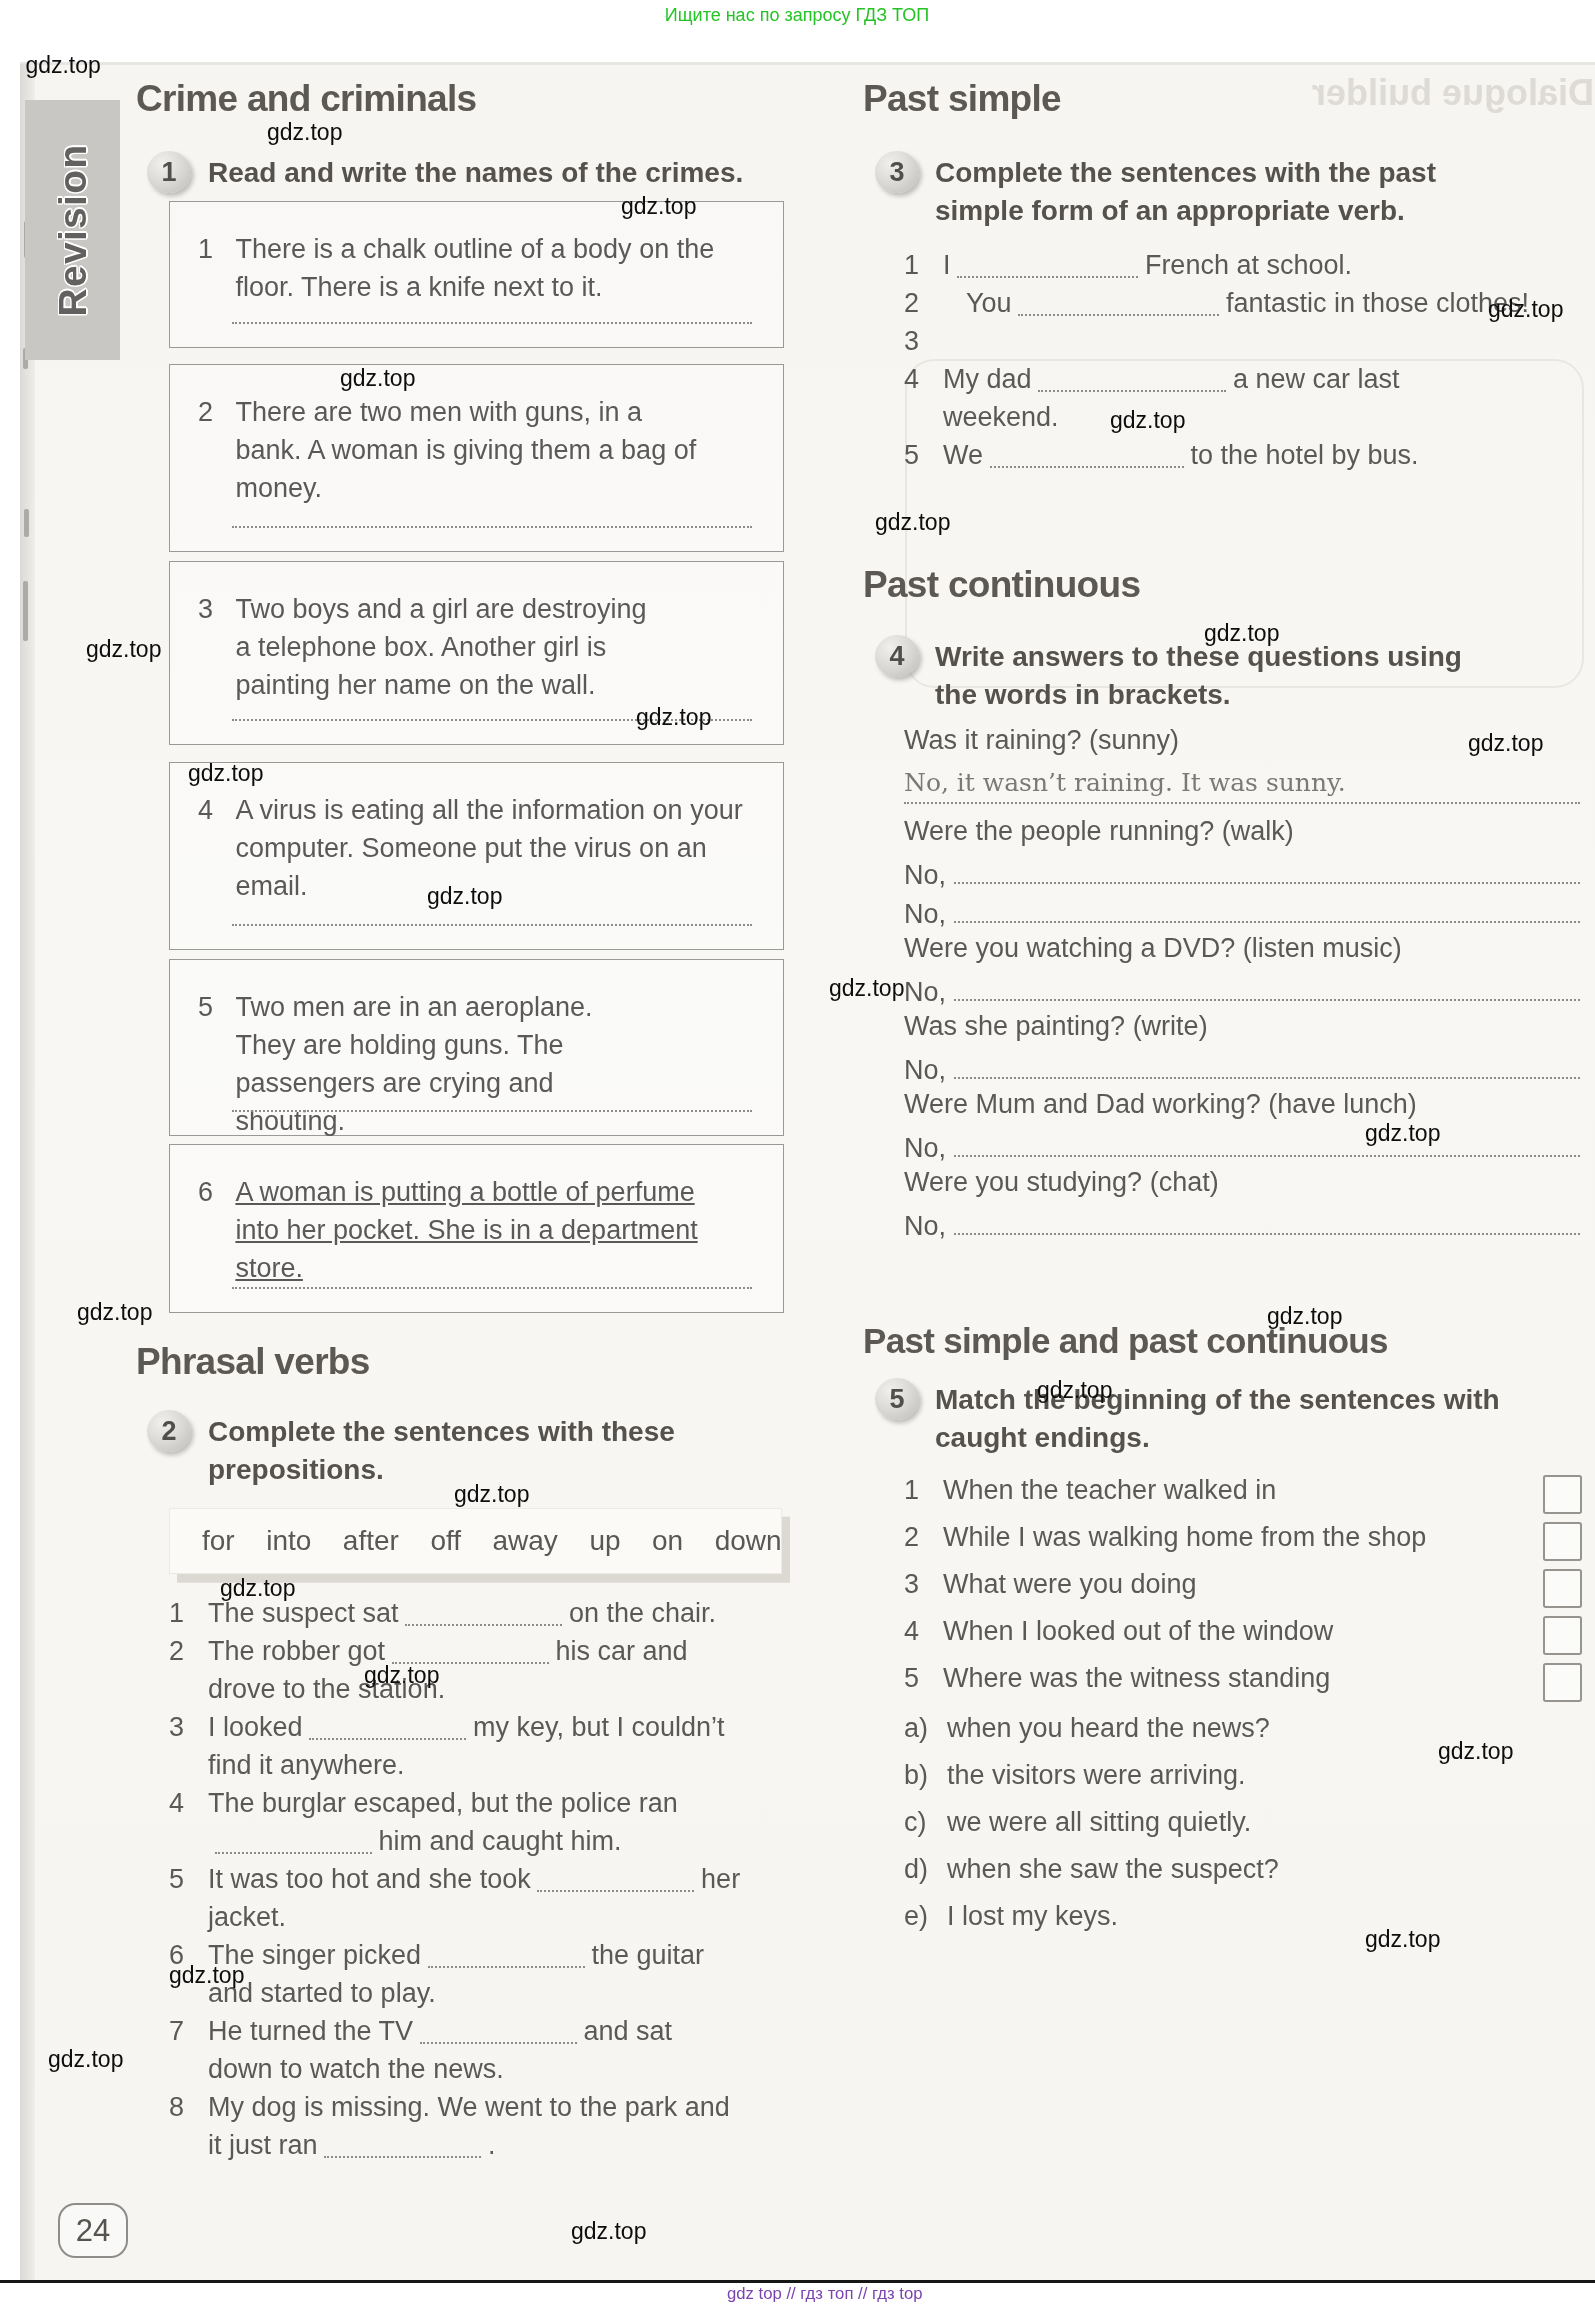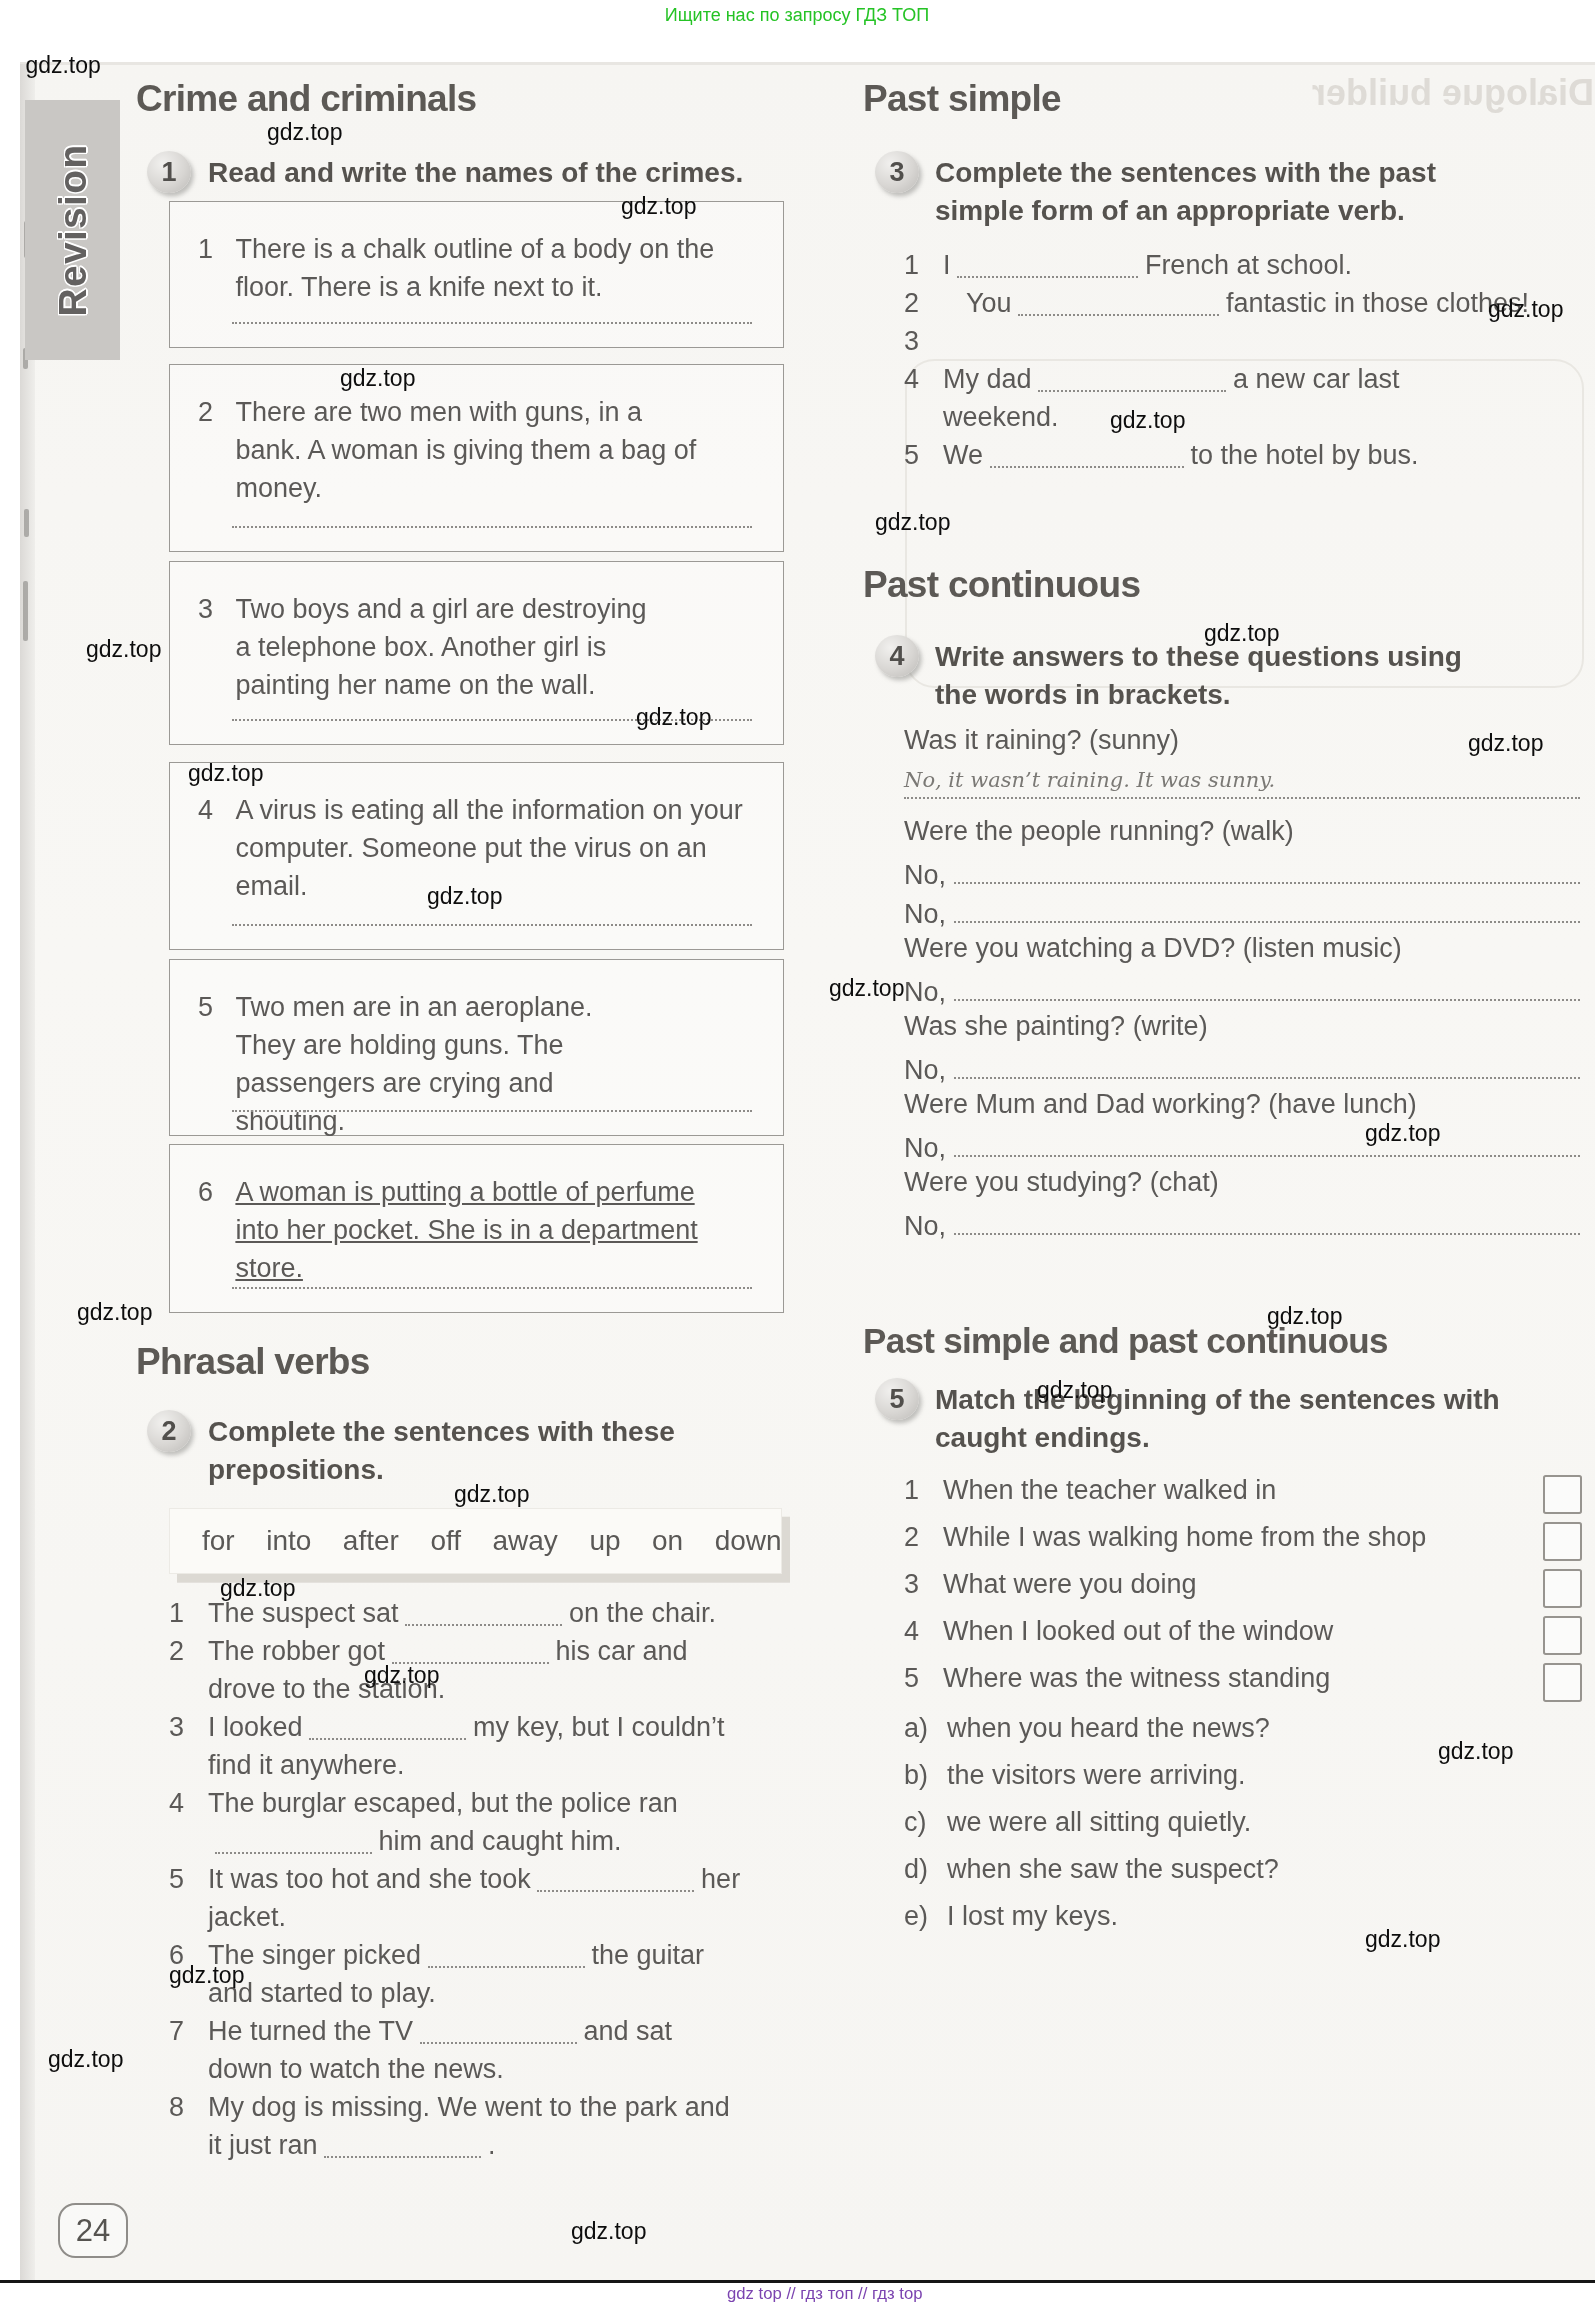--- a/index.html
+++ b/index.html
@@ -53,21 +53,21 @@
            font-size:28px;color:#5a5856;}
   
   .slist{position:absolute;font-size:27px;line-height:38px;}
   .srow{display:flex;}
   .srow .n{flex:none;color:#5b5957;}
   
   .qrow{height:39px;white-space:nowrap;}
   .arow{display:flex;height:39px;align-items:baseline;}
   .arow .pref{flex:none;}
   .aline{flex:1;border-bottom:2px dotted #8d8b88;height:27px;margin-left:8px;}
-  .hand{font-family:"DejaVu Serif",serif;font-style:italic;font-size:21px;color:#7b7975;}
+  .hand{font-family:"DejaVu Serif",serif;font-size:25px;color:#7b7975;}
   .fdot{border-bottom:2px dotted #8d8b88;height:4px;}
   
   .mrow{position:relative;height:47px;display:flex;}
   .mrow .n{flex:none;}
   .chk{position:absolute;right:0;top:0;width:35px;height:35px;border:2px solid #97948f;
        border-radius:2.7px;background:rgba(255,255,255,.55);}
   .erow{height:47px;display:flex;}
   .erow .lb{flex:none;}
   
   #pagenum{position:absolute;left:58px;top:2203px;width:66px;height:51px;border:2.7px solid #8f8d89;

